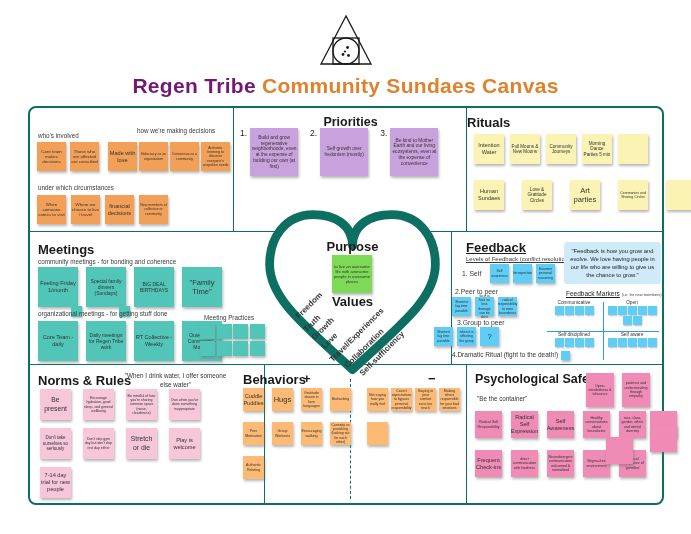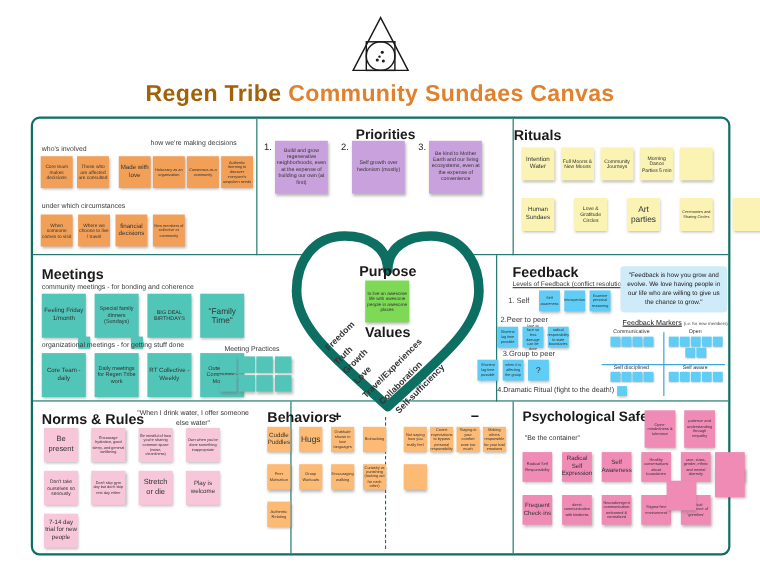--- a/index.html
+++ b/index.html
@@ -3,21 +3,21 @@
 <meta charset="utf-8">
 <style>
   html,body{margin:0;padding:0;background:#fff;width:691px;height:534px;overflow:hidden;
     font-family:"Liberation Sans",sans-serif;-webkit-font-smoothing:antialiased;}
   #stage{position:relative;width:691px;height:534px;background:#fff;}
 
   
   #logo{position:absolute;left:318px;top:12px;width:56px;height:58px;}
   #title{position:absolute;left:0;top:74px;width:691px;text-align:center;
     font-size:21px;font-weight:800;letter-spacing:.3px;}
-  #title .t-teal{color:#a16207;}
+  #title .t-teal{color:#701a75;}
   #title .t-orange{color:#e0812d;}
 
   
   #canvas{position:absolute;left:28px;top:106px;width:636px;height:399px;
     border:2px solid #0d6e62;border-radius:8px;box-sizing:border-box;}
   .cell{position:absolute;box-sizing:border-box;}
   .bR{border-right:1.5px solid #0d6e62;}
   .bB{border-bottom:1.5px solid #0d6e62;}
   #cell-decision{left:0;top:0;width:204px;height:124px;}
   #cell-priorities{left:204px;top:0;width:233px;height:124px;}
@@ -221,21 +221,21 @@
           <div class="note c-teal"></div>
           <div class="note c-teal"></div>
           <div class="note c-teal"></div>
           <div class="note c-teal"></div>
           <div class="note c-teal"></div>
           <div class="note c-teal"></div>
         </div>
     </div>
 
     <div id="cell-feedback" class="cell bB c-fb">
-      <div class="h1" style="left:14px;top:8px;">Feedback</div>
+      <div class="h1" style="left:14px;top:8px;text-decoration:underline;">Feedback</div>
       <div class="lbl u" style="left:14px;top:24px;font-size:6px;">Levels of Feedback (conflict resolution)</div>
       <div class="lbl" style="left:10px;top:38px;font-size:6.8px;">1. Self</div>
       <div class="nrow" style="left:38px;top:32px;gap:4px;">
 
       <div class="note c-blue">Self awareness</div>
           <div class="note c-blue">Introspection</div>
           <div class="note c-blue">Examine personal reasoning</div>
         </div>
       <div class="lbl" style="left:3px;top:56px;font-size:6.8px;">2.Peer to peer</div>
       <div class="nrow" style="left:0;top:65px;gap:4px;">

